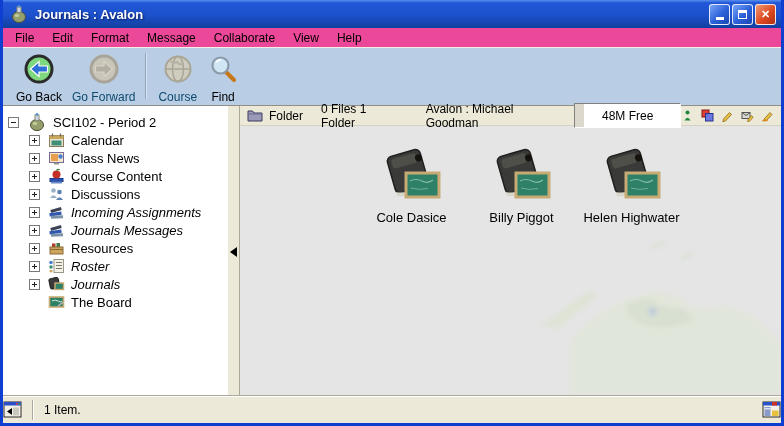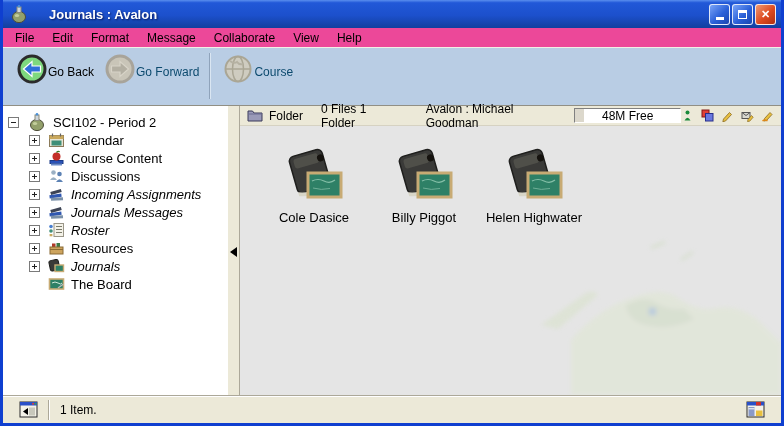--- a/index.html
+++ b/index.html
@@ -3,40 +3,40 @@
 <meta charset="utf-8">
 <style>
   * { margin:0; padding:0; box-sizing:border-box; }
   html,body { background:#fff; }
   body { width:784px; height:426px; font-family:"Liberation Sans", sans-serif; overflow:hidden; }
 
   .window { width:784px; height:426px; display:flex; flex-direction:column;
             border:3px solid #0f3fd0; border-top:none; background:#ece9d8; overflow:hidden; }
 
   
-  .titlebar { height:28px; flex:none; display:flex; align-items:center; gap:20px; padding:0 5px 0 6px;
+  .titlebar { height:28px; flex:none; display:flex; align-items:center; gap:6px; padding:0 5px 0 6px;
               background:linear-gradient(180deg,#5a8eee 0%,#2158d8 10%,#1c50cc 55%,#123f9e 100%); }
   .app-icon { width:20px; height:20px; flex:none; }
   .title-text { flex:1; color:#fff; font-weight:bold; font-size:13px; text-shadow:1px 1px 2px rgba(0,0,40,.65); }
   .win-controls { display:flex; gap:2px; }
   .wbtn { width:21px; height:21px; border-radius:3px; border:1px solid rgba(255,255,255,.85);
           display:flex; align-items:center; justify-content:center; color:#fff; font-size:11px; font-weight:bold; }
   .wbtn.blue { background:linear-gradient(135deg,#7aa4f8 0%,#2a60d8 55%,#1a46b0 100%); }
   .wbtn.red  { background:linear-gradient(135deg,#f09a72 0%,#dd4a20 55%,#b03010 100%); }
   .min-glyph { width:8px; height:3px; background:#fff; margin-top:9px; }
   .max-glyph { width:9px; height:9px; border:1px solid #fff; border-top:3px solid #fff; }
 
   
   .menubar { height:19px; flex:none; background:#ec4899; display:flex; align-items:center; padding-left:3px; font-size:12px; color:#000; }
   .menu-item { padding:2px 9px; cursor:default; }
 
   
   .toolbar { height:58px; flex:none; background:#b9cde4; border-top:1px solid #f2f0e6;
              display:flex; align-items:flex-start; padding:4px 0 0 8px; }
-  .tb-btn { display:flex; flex-direction:row; align-items:center; padding:1px 5px; }
+  .tb-btn { display:flex; flex-direction:column; align-items:center; padding:1px 5px; }
   .tb-btn .lbl { font-size:12px; margin-top:1px; color:#000; }
   .tb-btn.disabled .lbl { color:#0c4a6e; }
   .tb-sep { width:1px; height:46px; background:#8fa3bb; box-shadow:1px 0 0 #dae6f2; margin:1px 7px 0 5px; }
 
   
   .content { flex:1; display:flex; min-height:0; border-top:1px solid #918f84; background:#fff; }
 
   .tree { width:224px; flex:none; background:#fff; padding-top:7px; font-size:13px; overflow:hidden; }
   .trow { display:flex; align-items:center; height:18px; white-space:nowrap; }
   .trow.root { padding-left:5px; }
@@ -55,37 +55,37 @@
                     border-top:5px solid transparent; border-bottom:5px solid transparent; border-right:7px solid #000; }
 
   
   .main { flex:1; display:flex; flex-direction:column; min-width:0; background:#e5e5e5; }
   .panel-header { height:20px; flex:none; background:#ece9d8; border-bottom:1px solid #d6d2c2;
                   display:flex; align-items:center; font-size:12px; padding:0 4px 0 7px; color:#000; }
   .ph-folder-icon { width:16px; height:13px; margin-right:6px; flex:none; }
   .ph-label { margin-right:18px; }
   .ph-counts { margin-right:26px; }
   .ph-owner { margin-right:12px; }
-  .free-box { position:relative; width:112px; height:15px; background:#fff;
+  .free-box { position:relative; width:112px; height:25px; background:#fff;
               border:1px solid; border-color:#808080 #fff #fff #808080;
               display:flex; align-items:center; justify-content:center; font-size:12px; }
   .free-fill { position:absolute; left:0; top:0; bottom:0; width:9px; background:#dcd8cc; }
   .free-text { position:relative; }
   .icons-strip { margin-left:auto; display:flex; align-items:center; gap:7px; padding-right:3px; }
   .hicon { width:13px; height:13px; display:flex; }
 
-  .files-area { flex:1; position:relative; padding:22px 0 0 22px; display:flex; align-items:flex-start; gap:6px; overflow:hidden; }
+  .files-area { flex:1; position:relative; padding:22px 0 0 22px; display:flex; align-items:flex-start; gap:6px; overflow:hidden;justify-content:center; }
   .watermark { position:absolute; right:0; bottom:0; opacity:.55; filter:blur(2px); pointer-events:none; }
   .file-item { width:104px; display:flex; flex-direction:column; align-items:center; position:relative; }
   .file-icon { width:62px; height:58px; }
   .file-label { font-size:13px; margin-top:4px; color:#000; text-align:center; }
 
   
   .statusbar { height:28px; flex:none; background:#ece9d8; border-top:1px solid #aca899; box-shadow:inset 0 1px 0 #fff;
-               display:flex; align-items:center; padding:0 16px; font-size:12px; color:#000; }
+               display:flex; align-items:center; padding:0 0; font-size:12px; color:#000; }
   .sb-icon { width:19px; height:17px; display:flex; }
   .sb-sep { width:2px; height:20px; border-left:1px solid #aca899; border-right:1px solid #fff; margin:0 10px; }
   .sb-text { flex:1; }
 </style>
 </head>
 <body>
 
 <div class="window">
 
   <div class="titlebar">
@@ -143,20 +143,30 @@
       <span>
         <svg width="32" height="32" viewBox="0 0 32 32">
           <circle cx="16" cy="16" r="12.5" fill="#cfccc0" stroke="#aaa695" stroke-width="2"></circle>
           <ellipse cx="16" cy="16" rx="5.5" ry="12.5" fill="none" stroke="#aaa695" stroke-width="1.5"></ellipse>
           <line x1="3.5" y1="16" x2="28.5" y2="16" stroke="#aaa695" stroke-width="1.5"></line>
           <path d="M8 8 q4 3 7 1 q2 3 6 2" fill="none" stroke="#b5b1a2" stroke-width="2"></path>
         </svg>
       </span>
       <span class="lbl">Course</span>
     </div>
+    <div class="tb-btn">
+      <span>
+        <svg width="32" height="32" viewBox="0 0 32 32">
+          <line x1="19" y1="19" x2="27" y2="27" stroke="#c87818" stroke-width="4" stroke-linecap="round"></line>
+          <circle cx="13.5" cy="12.5" r="8" fill="#cfe6f5" stroke="#8a9aa8" stroke-width="2.2"></circle>
+          <path d="M9 9.5 q2-3 5-2.5" fill="none" stroke="#fff" stroke-width="1.8"></path>
+        </svg>
+      </span>
+      <span class="lbl">Find</span>
+    </div>
   </div>
 
   <div class="content">
 
     <div class="tree">
       <div class="trow root">
         <span class="ebox"></span>
         <span class="ticon big">
           <svg width="20" height="20" viewBox="0 0 20 20">
             <ellipse cx="10" cy="13" rx="6.5" ry="5.6" fill="#93a06b" stroke="#4c4c38"></ellipse>
@@ -175,20 +185,32 @@
             <rect x="1.5" y="3.5" width="14" height="11" fill="#e8e4d4" stroke="#8a7a5a"></rect>
             <rect x="1.5" y="3.5" width="14" height="3.5" fill="#c9a85c"></rect>
             <rect x="3.5" y="8.5" width="10" height="5" fill="#3f8f78"></rect>
             <line x1="4.5" y1="1.5" x2="4.5" y2="4.5" stroke="#666" stroke-width="1.2"></line>
             <line x1="12.5" y1="1.5" x2="12.5" y2="4.5" stroke="#666" stroke-width="1.2"></line>
           </svg>
         </span>
         <span class="tlabel">Calendar</span>
       </div>
 
+      <div class="trow child">
+        <span class="ebox plus"></span>
+        <span class="ticon">
+          <svg width="17" height="16" viewBox="0 0 17 16">
+            <rect x="1.5" y="2.5" width="14" height="10" fill="#f4e8c8" stroke="#7a6a9a"></rect>
+            <rect x="3" y="4" width="7" height="7" fill="#e8a050"></rect>
+            <circle cx="12.5" cy="6.5" r="2.2" fill="#4a7fd0"></circle>
+            <rect x="6" y="13" width="5" height="1.5" fill="#9a9a8a"></rect>
+          </svg>
+        </span>
+        <span class="tlabel">Class News</span>
+      </div>
 
       <div class="trow child">
         <span class="ebox plus"></span>
         <span class="ticon">
           <svg width="17" height="16" viewBox="0 0 17 16">
             <rect x="2" y="10.5" width="13" height="3" fill="#2a52b8" stroke="#1a3a88"></rect>
             <rect x="3" y="13.5" width="11" height="2" fill="#6a8ac8"></rect>
             <circle cx="8.5" cy="6.5" r="4" fill="#c43028"></circle>
             <path d="M8.5 2.5 q1.5 -1.8 3.2 -0.8" stroke="#3a7a2a" fill="none" stroke-width="1.3"></path>
           </svg>
@@ -224,49 +246,49 @@
       <div class="trow child italic">
         <span class="ebox plus"></span>
         <span class="ticon">
           <svg width="17" height="16" viewBox="0 0 17 16">
             <rect x="2.5" y="4.5" width="11" height="3" fill="#3d4455" transform="rotate(-16 8 6)"></rect>
             <rect x="1.5" y="8.5" width="12" height="3.2" fill="#2f57b0" transform="rotate(-8 7 10)"></rect>
             <rect x="3" y="11.5" width="12" height="3" fill="#7a90a8" transform="rotate(-3 9 13)"></rect>
           </svg>
         </span>
         <span class="tlabel">Journals Messages</span>
+      </div>
+
+      <div class="trow child">
+        <span class="ebox plus"></span>
+        <span class="ticon">
+          <svg width="17" height="16" viewBox="0 0 17 16">
+            <rect x="4" y="3.5" width="3.5" height="4.5" fill="#b03828"></rect>
+            <rect x="8.5" y="3" width="3.5" height="5" fill="#3f7a46"></rect>
+            <rect x="2" y="7" width="13" height="7" fill="#cda45e" stroke="#8a6a34"></rect>
+            <line x1="2" y1="9.5" x2="15" y2="9.5" stroke="#8a6a34"></line>
+          </svg>
+        </span>
+        <span class="tlabel">Resources</span>
       </div>
 
       <div class="trow child italic">
         <span class="ebox plus"></span>
         <span class="ticon">
           <svg width="17" height="16" viewBox="0 0 17 16">
             <rect x="6" y="1.5" width="9.5" height="13" fill="#f4f2e8" stroke="#9a9688"></rect>
             <line x1="8" y1="4.5" x2="14" y2="4.5" stroke="#7a7a6a"></line>
             <line x1="8" y1="7.5" x2="14" y2="7.5" stroke="#7a7a6a"></line>
             <line x1="8" y1="10.5" x2="14" y2="10.5" stroke="#7a7a6a"></line>
             <circle cx="3" cy="4.5" r="1.8" fill="#4a7fd0"></circle>
             <circle cx="3" cy="9" r="1.8" fill="#3f8f78"></circle>
             <rect x="1.6" y="12" width="2.8" height="2.3" fill="#c9a85c"></rect>
           </svg>
         </span>
         <span class="tlabel">Roster</span>
-      </div>
-
-      <div class="trow child">
-        <span class="ebox plus"></span>
-        <span class="ticon">
-          <svg width="17" height="16" viewBox="0 0 17 16">
-            <rect x="4" y="3.5" width="3.5" height="4.5" fill="#b03828"></rect>
-            <rect x="8.5" y="3" width="3.5" height="5" fill="#3f7a46"></rect>
-            <rect x="2" y="7" width="13" height="7" fill="#cda45e" stroke="#8a6a34"></rect>
-            <line x1="2" y1="9.5" x2="15" y2="9.5" stroke="#8a6a34"></line>
-          </svg>
-        </span>
-        <span class="tlabel">Resources</span>
       </div>
 
       <div class="trow child italic">
         <span class="ebox plus"></span>
         <span class="ticon">
           <svg width="17" height="16" viewBox="0 0 17 16">
             <rect x="1.5" y="2" width="9.5" height="10.5" rx="2" fill="#3a3a38" stroke="#1c1c1a" transform="rotate(-12 6 7)"></rect>
             <rect x="7" y="7" width="8.5" height="6.5" fill="#2e8066" stroke="#c8ab74" stroke-width="1.4"></rect>
           </svg>
         </span>

